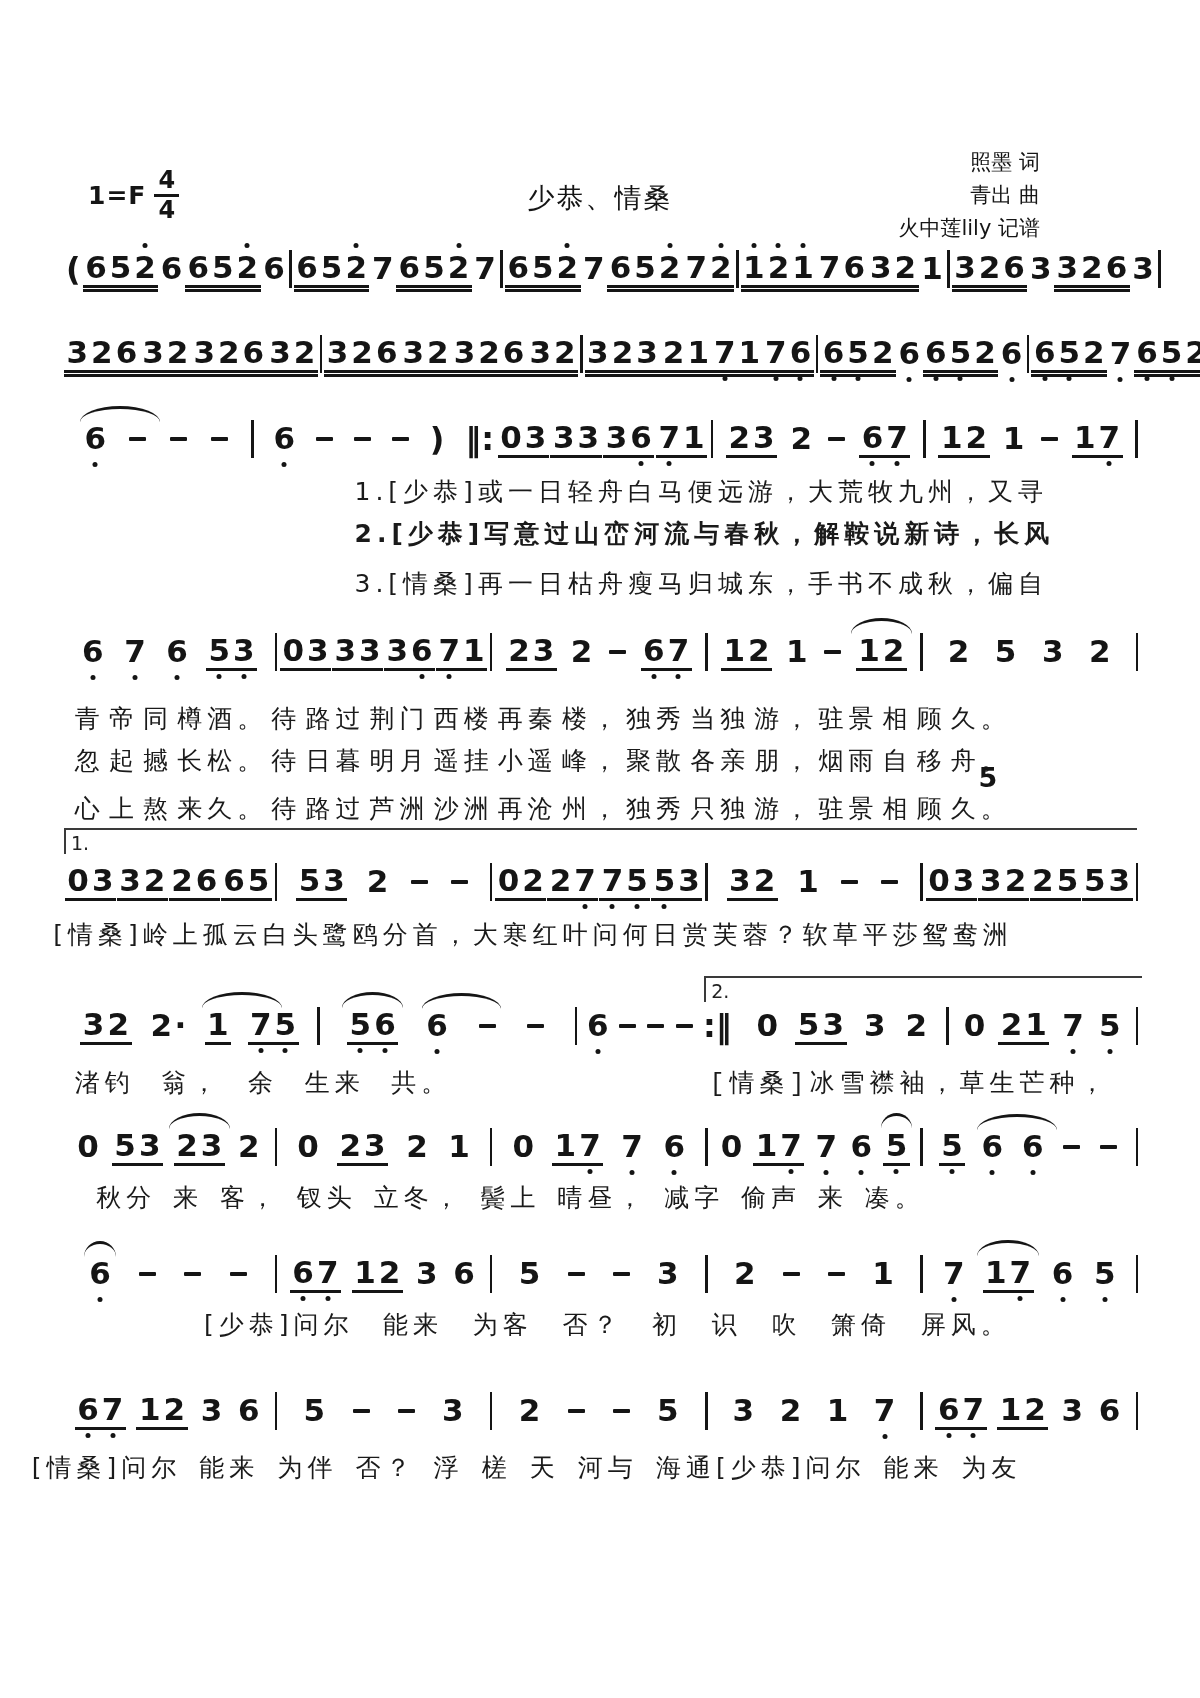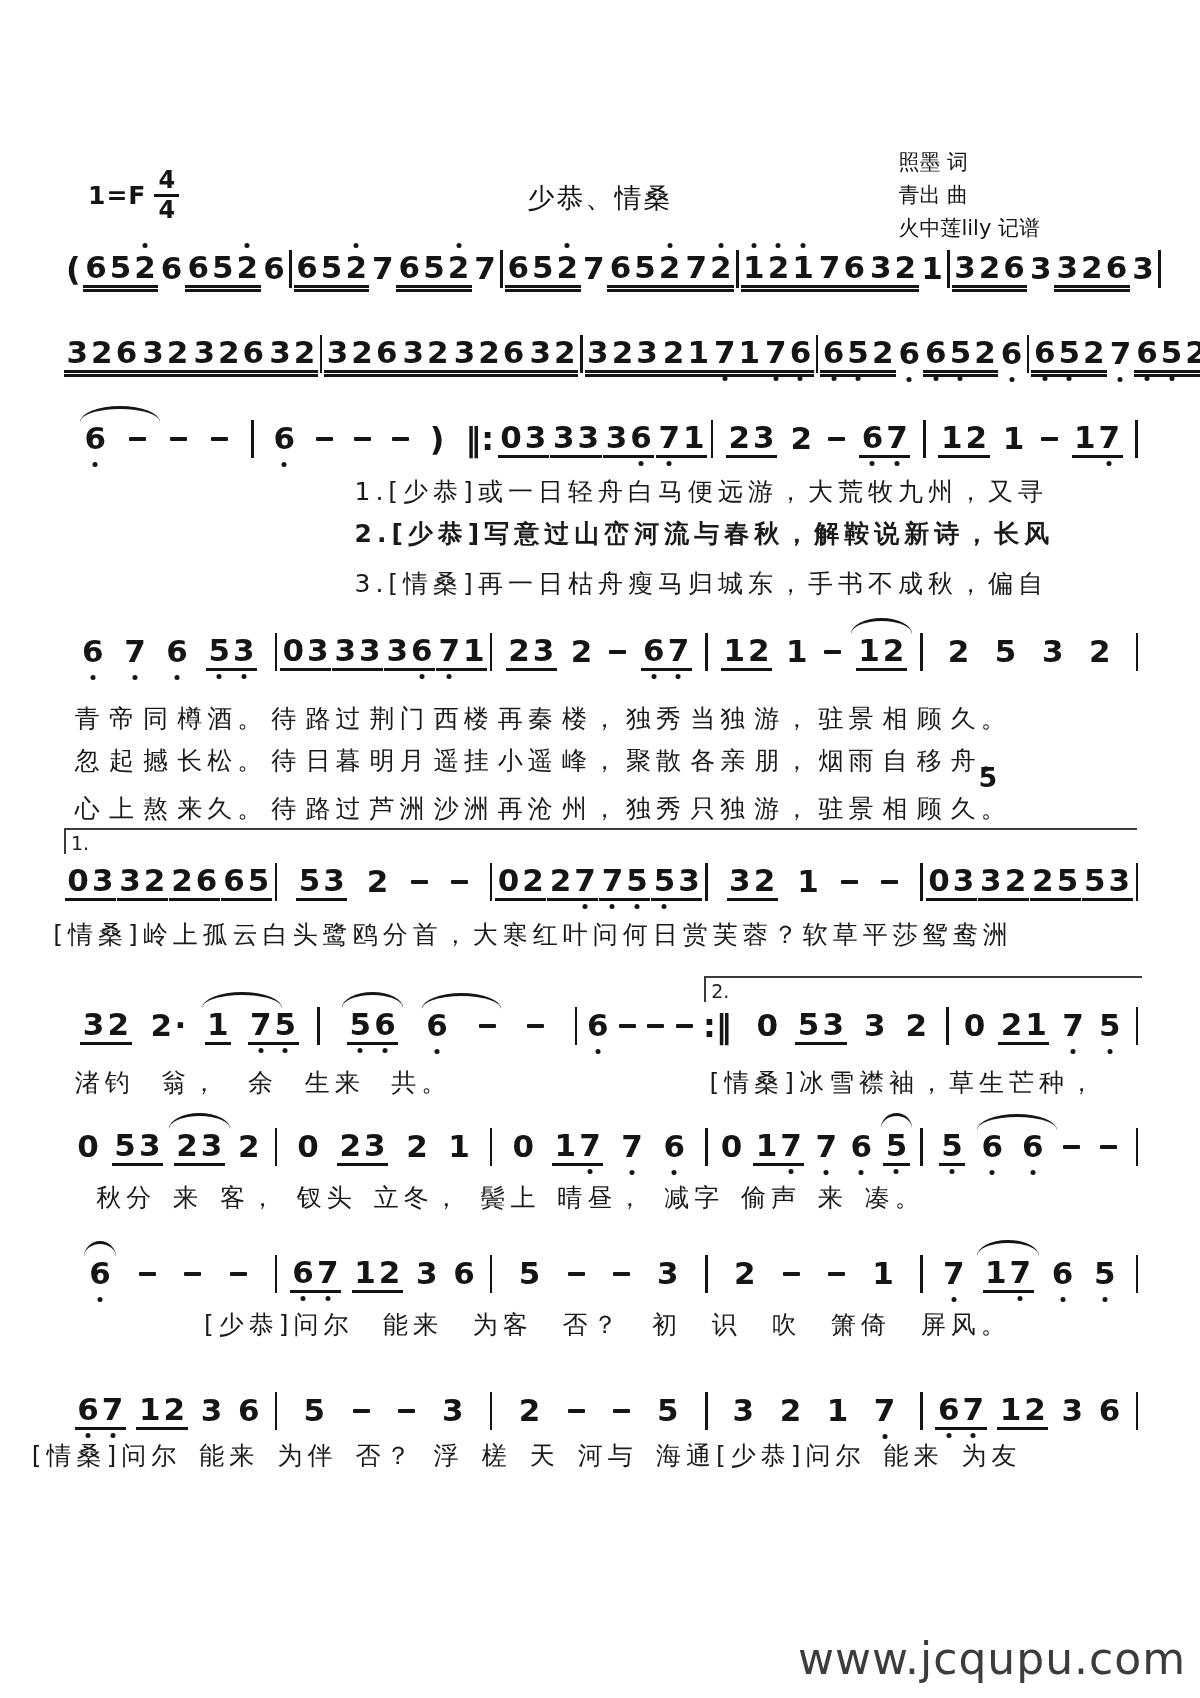--- a/index.html
+++ b/index.html
@@ -1,21 +1,21 @@
 <!DOCTYPE html>
 <html><head>
 <meta charset="utf-8">
 <style>
   html,body{margin:0;padding:0;background:#e8e8e8;}
   #page{position:relative;width:1200px;height:1698px;background:#ffffff;margin:0 auto;overflow:hidden;
         font-family:"DejaVu Sans",sans-serif;color:#151515;}
   
   .title{position:absolute;top:108px;left:0;width:100%;text-align:center;font-size:46px;font-weight:bold;letter-spacing:4px;}
   .subtitle{position:absolute;top:180px;left:0;width:100%;text-align:center;font-size:27px;letter-spacing:2px;}
-  .credits{position:absolute;top:146px;right:160px;text-align:left;font-size:21px;line-height:33px;}
+  .credits{position:absolute;top:146px;right:160px;text-align:right;font-size:21px;line-height:33px;}
   .keysig{position:absolute;top:168px;left:88px;display:flex;align-items:center;font-weight:bold;}
   .keysig .kt{font-size:25px;letter-spacing:1px;}
   .keysig .frac{display:inline-flex;flex-direction:column;align-items:center;margin-left:8px;font-size:24px;line-height:1.05;}
   .keysig .frac .top{border-bottom:3px solid #151515;padding:0 4px 1px;}
   .keysig .frac .bot{padding:1px 4px 0;}
   
   .system{position:absolute;left:64px;width:1076px;}
   .notes-row{display:flex;align-items:center;height:48px;position:relative;}
   .measure{flex:1;display:flex;justify-content:space-evenly;align-items:center;position:relative;}
   .bar{width:2.5px;height:38px;background:#151515;flex:0 0 auto;margin:0 2px;}
@@ -711,21 +711,21 @@
           <span class="bar"></span>
         </div>
         <div class="lyr-row" style="margin-top: 16px;">
           <div class="lyr-seg" style="left: 1%; width: 35%;">
             <span class="lyr-word">渚钓</span>
             <span class="lyr-word">翁，</span>
             <span class="lyr-word">余</span>
             <span class="lyr-word">生来</span>
             <span class="lyr-word">共。</span>
           </div>
-          <div class="lyr-seg" style="left: 60%; width: 30%;">
+          <div class="lyr-seg" style="left: 60%; width: 30%; font-family: Liberation Mono, monospace;">
             <span class="lyr-word">[情桑]冰雪</span>
             <span class="lyr-word">襟袖，</span>
             <span class="lyr-word">草生</span>
             <span class="lyr-word">芒种，</span>
           </div>
         </div>
       </div>
       <div class="system" style="top: 1123px;">
         <div class="notes-row">
           <div class="measure">
@@ -980,32 +980,31 @@
             </span>
             <span class="tk">
               <span class="n">3</span>
             </span>
             <span class="tk">
               <span class="n">6</span>
             </span>
           </div>
           <span class="bar"></span>
         </div>
-        <div class="lyr-row" style="margin-top: 4px;">
+        <div class="lyr-row" style="margin-top: 16px;">
           <div class="lyr-seg" style="left: -3%; width: 92%;">
             <span class="lyr-word">[情桑]问尔</span>
             <span class="lyr-word">能来</span>
             <span class="lyr-word">为伴</span>
             <span class="lyr-word">否？</span>
             <span class="lyr-word">浮</span>
             <span class="lyr-word">槎</span>
             <span class="lyr-word">天</span>
             <span class="lyr-word">河与</span>
             <span class="lyr-word">海通[少恭]问尔</span>
             <span class="lyr-word">能来</span>
             <span class="lyr-word">为友</span>
           </div>
         </div>
       </div>
     </div>
 
-  <div class="watermark">www.jcqupu.com</div>
 </div>
 
 </body></html>

